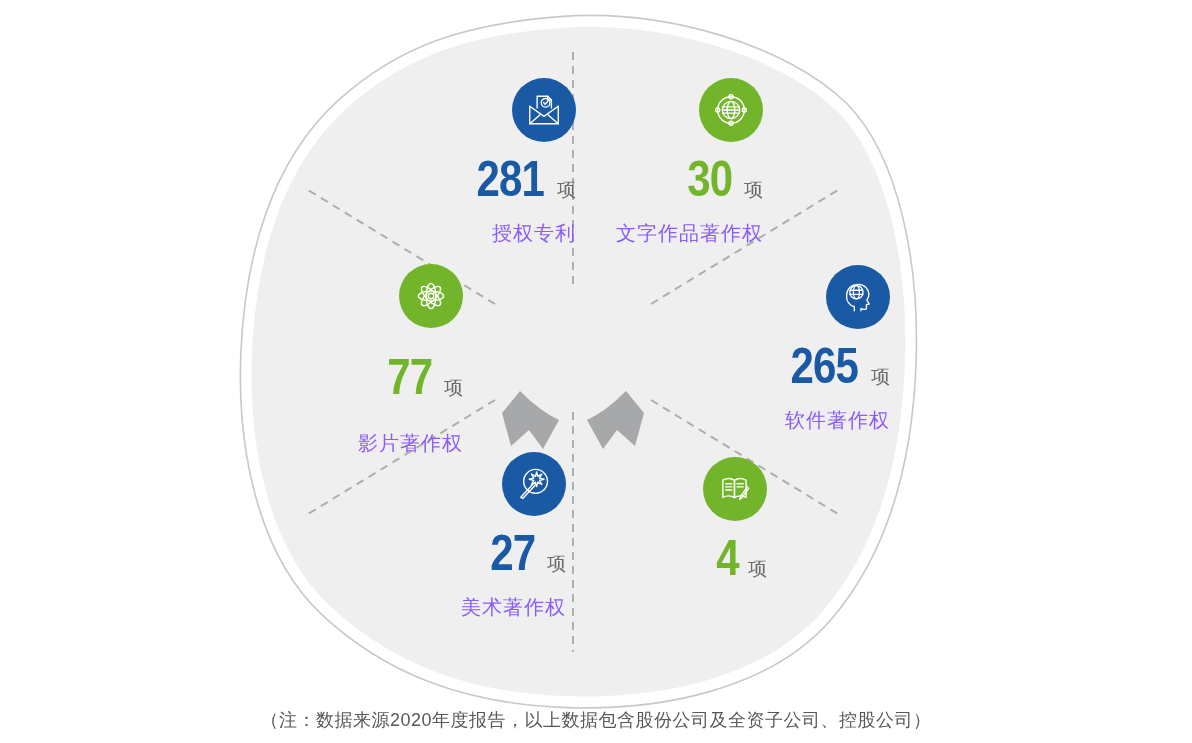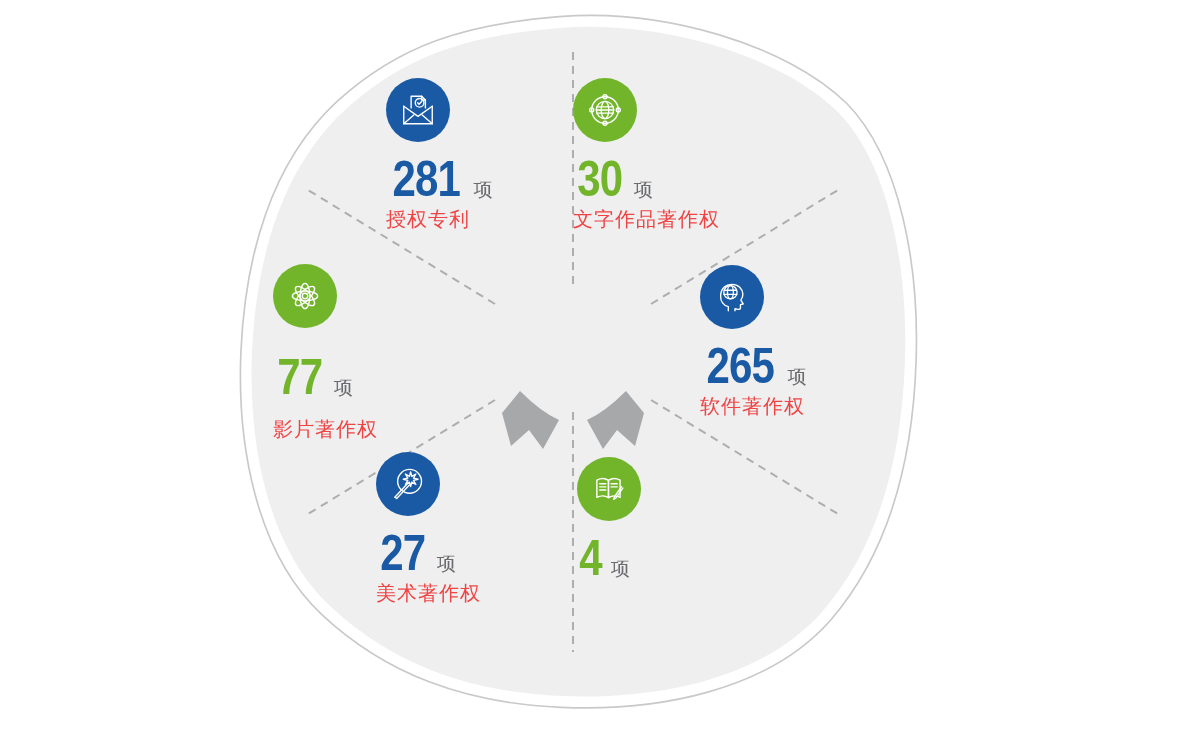--- a/index.html
+++ b/index.html
@@ -2,39 +2,39 @@
 <html><head>
 <meta charset="utf-8">
 <style>
   html,body{margin:0;padding:0;background:#ffffff;}
   #stage{
     position:relative;width:1192px;height:743px;overflow:hidden;background:#ffffff;
     font-family:"Liberation Sans","DejaVu Sans",sans-serif;
   }
   #blob-layer{position:absolute;left:0;top:0;width:1192px;height:743px;}
 
-  .item{position:absolute;width:190px;display:flex;flex-direction:column;align-items:flex-start;}
+  .item{position:absolute;width:190px;display:flex;flex-direction:column;align-items:flex-end;}
   .icon-circle{
     width:64px;height:64px;border-radius:50%;display:flex;align-items:center;justify-content:center;
     flex:0 0 auto;
   }
   .icon-circle.blue{background:#1a5aa5;}
   .icon-circle.green{background:#72b52b;}
   .icon-circle svg{width:38px;height:38px;display:block;}
   .icon-circle svg *{fill:none;stroke:#ffffff;stroke-width:1.3;stroke-linecap:round;stroke-linejoin:round;}
 
   .stat-line{display:flex;align-items:baseline;margin-top:12px;gap:7px;}
   .stat-value{
     font-size:50px;font-weight:bold;line-height:1;letter-spacing:-1px;
     display:inline-block;transform:scaleX(.84);transform-origin:center bottom;
   }
   .stat-value.blue-text{color:#1a5aa5;}
   .stat-value.green-text{color:#72b52b;}
   .stat-unit{font-size:19px;color:#6a6b6e;}
-  .stat-label{margin-top:2px;font-size:20px;color:#ef4444;letter-spacing:1px;white-space:nowrap;}
+  .stat-label{margin-top:16px;font-size:20px;color:#8b5cf6;letter-spacing:1px;white-space:nowrap;}
 
   #item-patents {left:386px;top:78px;}
   #item-hightech{left:573px;top:78px;}
   #item-film    {left:273px;top:264px;gap:12px;}
   #item-software{left:700px;top:265px;}
   #item-art     {left:376px;top:452px;}
   #item-text    {left:577px;top:457px;}
 
   .center-badge{
     position:absolute;left:515px;top:294px;width:116px;height:116px;border-radius:50%;
@@ -168,14 +168,15 @@
         <path d="M29.8 15.8 L23.2 25.2 M31.2 17 L24.6 26.4 M23.2 25.2 L22.4 27.8 L24.6 26.4"></path>
       </svg>
     </div>
     <div class="stat-line">
       <span class="stat-value green-text">4</span>
       <span class="stat-unit">项</span>
     </div>
   </div>
 
 
+  <div class="note">（注：数据来源2020年度报告，以上数据包含股份公司及全资子公司、控股公司）</div>
 
 </div>
 
 </body></html>

